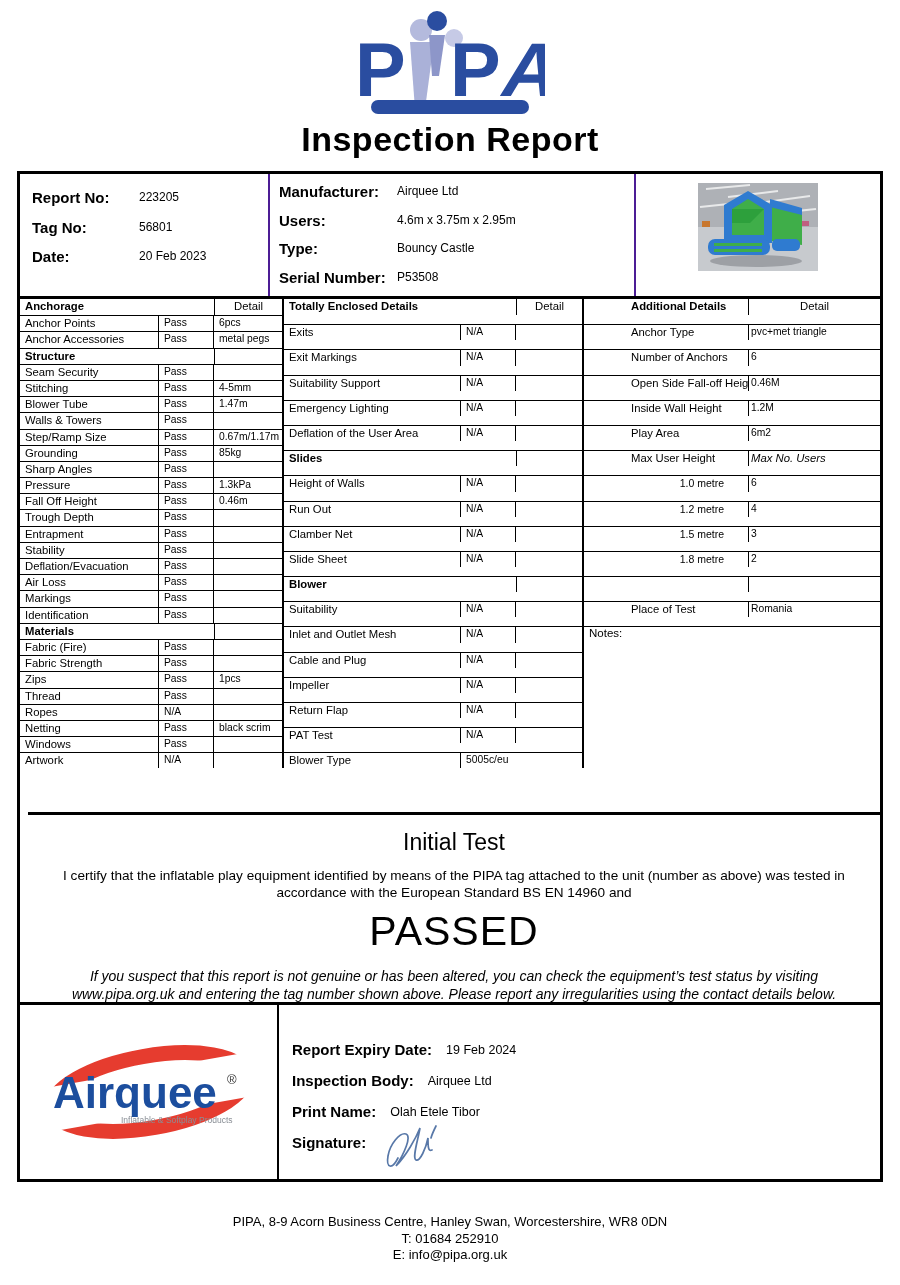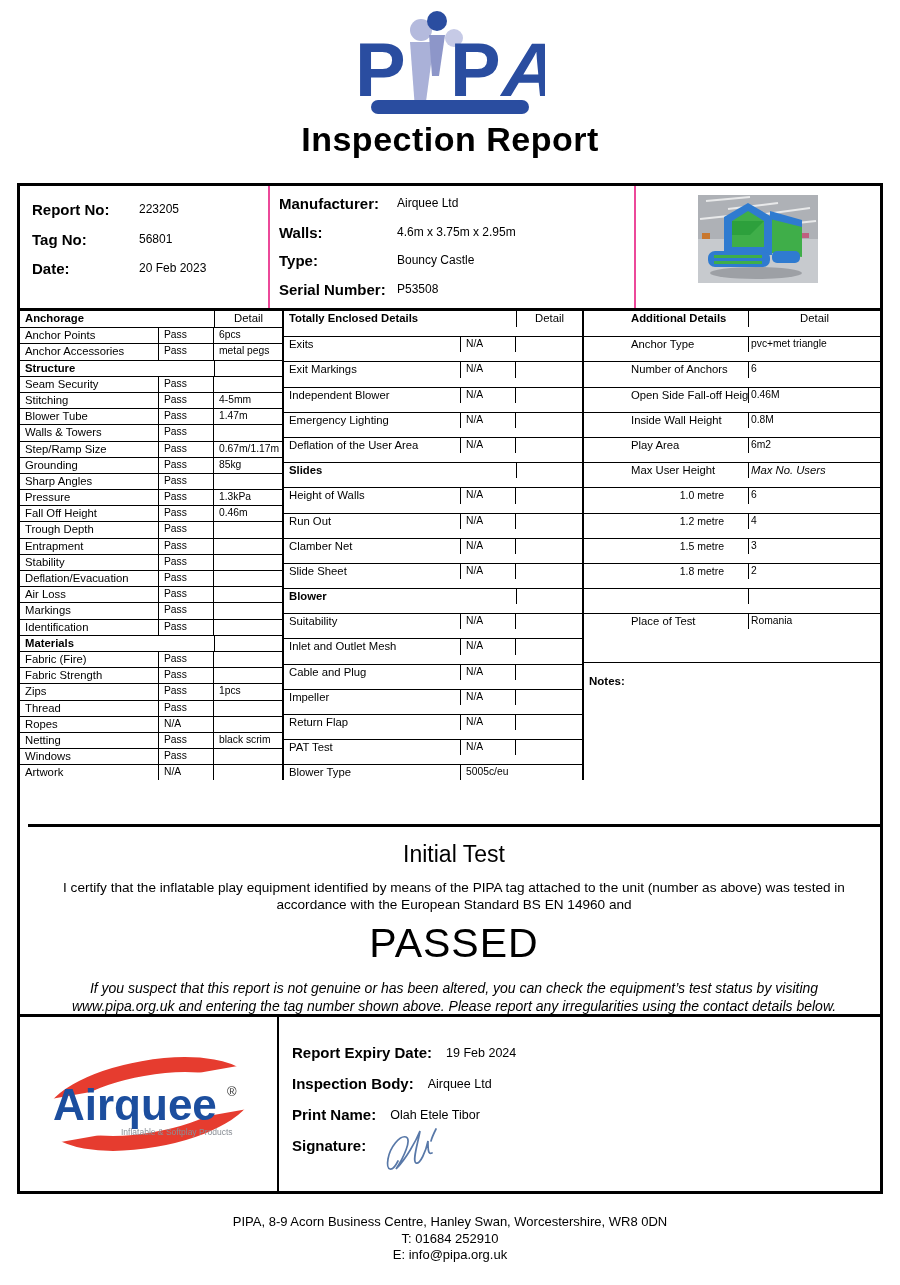--- a/index.html
+++ b/index.html
@@ -3,26 +3,26 @@
 <meta charset="utf-8">
 <style>
   html,body{margin:0;padding:0;background:#fff;}
   body{width:900px;height:1285px;position:relative;font-family:"Liberation Sans","DejaVu Sans",sans-serif;color:#000;}
 
   
   .logo-wrap{position:absolute;top:8px;left:0;width:900px;text-align:center;}
   .page-title{position:absolute;top:120px;left:0;width:900px;text-align:center;font-size:34px;font-weight:bold;letter-spacing:0.5px;}
 
   
-  .doc{position:absolute;left:17px;top:183px;width:866px;height:1011px;border:3px solid #000;box-sizing:border-box;background:#fff;}
+  .doc{position:absolute;left:17px;top:171px;width:866px;height:1011px;border:3px solid #000;box-sizing:border-box;background:#fff;}
 
   
   .sec-info{height:122px;box-sizing:border-box;display:grid;grid-template-columns:248px 366px 1fr;}
   .info-cell{box-sizing:border-box;overflow:hidden;}
-  .info-cell.mid,.info-cell.photo{border-left:2px solid #ec4899;}
+  .info-cell.mid,.info-cell.photo{border-left:2px solid #4c1d95;}
   .info-cell.left{padding:15px 0 0 12px;}
   .info-cell.mid{padding:9px 0 0 9px;}
   .info-row-l{height:29.5px;}
   .info-row-m{height:28.5px;}
   .info-label{display:inline-block;font-weight:bold;font-size:15px;vertical-align:top;}
   .info-cell.left .info-label{width:107px;}
   .info-cell.mid .info-label{width:118px;}
   .info-value{font-size:12px;vertical-align:top;position:relative;top:1px;}
   .info-cell.photo{display:flex;align-items:flex-start;justify-content:center;padding-top:9px;}
 
@@ -37,33 +37,33 @@
   .td{box-sizing:border-box;padding:0 0 0 5px;border-left:1px solid #000;white-space:nowrap;overflow:hidden;}
   .td:first-child{border-left:none;}
   .td.bold{font-weight:bold;}
   .td.small{font-size:10.3px;}
   .col-a .w-l{width:138px;} .col-a .w-s{width:55px;} .col-a .w-d{flex:1;} .col-a .w-sec{width:194px;}
   .col-b .w-l{width:176px;} .col-b .w-s{width:55px;} .col-b .w-d{flex:1;} .col-b .w-sec{width:232px;} .col-b .w-m{flex:1;}
   .col-c .w-l{width:164px;padding-left:47px;} .col-c .w-v{flex:1;padding:0 2px;}
   .w-hd{flex:1;text-align:center;padding:0;}
   .ital{font-style:italic;}
   .mright{text-align:right;padding-right:24px;font-size:10.5px;}
-  .notes-box{flex:1 1 auto;border-top:1px solid #000;box-sizing:border-box;padding:12px 0 0 5px;font-weight:bold;font-size:11.5px;margin-top:24px;}
+  .notes-box{flex:1 1 auto;border-top:1px solid #000;box-sizing:border-box;padding:0 0 0 5px;font-weight:normal;font-size:11.5px;}
 
   
   .sec-initial{border-top:3px solid #000;height:190px;box-sizing:border-box;text-align:center;overflow:hidden;margin-left:8px;}
   .it-head{font-size:23px;font-weight:400;margin-top:14px;}
   .it-cert{font-size:13.6px;width:852px;margin:11px auto 0 auto;line-height:17px;}
   .it-pass{font-size:41px;font-weight:400;margin-top:7px;letter-spacing:1px;}
   .it-note{font-size:14px;font-style:italic;width:830px;margin:13px auto 0 auto;line-height:17.5px;}
 
   
   .sec-bottom{border-top:3px solid #000;height:177px;box-sizing:border-box;display:grid;grid-template-columns:259px 1fr;}
   .brand-cell{border-right:2px solid #000;box-sizing:border-box;display:flex;align-items:center;justify-content:center;}
-  .sig-cell{padding:27px 0 0 13px;box-sizing:border-box;}
+  .sig-cell{padding:27px 0 0 13px;box-sizing:border-box;margin-top:9px;}
   .fld{height:31px;position:relative;}
   .fld-label{font-weight:bold;font-size:15px;}
   .fld-value{font-size:12.5px;margin-left:14px;position:relative;top:-1px;}
   .sig-svg{position:absolute;left:92px;top:-16px;}
 
   
   .footer{position:absolute;top:1214px;left:0;width:900px;text-align:center;font-size:13px;line-height:16.5px;}
 </style>
 </head>
 <body>
@@ -91,21 +91,21 @@
 <div class="doc">
 
   <div class="sec-info">
     <div class="info-cell left" id="info-left">
         <div class="info-row-l"><span class="info-label">Report No:</span><span class="info-value">223205</span></div>
         <div class="info-row-l"><span class="info-label">Tag No:</span><span class="info-value">56801</span></div>
         <div class="info-row-l"><span class="info-label">Date:</span><span class="info-value">20 Feb 2023</span></div>
       </div>
     <div class="info-cell mid" id="info-mid">
         <div class="info-row-m"><span class="info-label">Manufacturer:</span><span class="info-value">Airquee Ltd</span></div>
-        <div class="info-row-m"><span class="info-label">Walls:</span><span class="info-value">4.6m x 3.75m x 2.95m</span></div>
+        <div class="info-row-m"><span class="info-label">Users:</span><span class="info-value">4.6m x 3.75m x 2.95m</span></div>
         <div class="info-row-m"><span class="info-label">Type:</span><span class="info-value">Bouncy Castle</span></div>
         <div class="info-row-m"><span class="info-label">Serial Number:</span><span class="info-value">P53508</span></div>
       </div>
     <div class="info-cell photo">
       <svg width="120" height="88" viewBox="0 0 120 88">
         <rect x="0" y="0" width="120" height="44" fill="#aeb1b6"></rect>
         <rect x="0" y="44" width="120" height="44" fill="#c7cace"></rect>
         <g stroke="#e8e9ea" stroke-width="2">
           <line x1="8" y1="6" x2="52" y2="2"></line>
             <line x1="30" y1="14" x2="80" y2="8"></line>
@@ -289,21 +289,21 @@
             <div class="td w-l">Exits</div>
             <div class="td w-s small">N/A</div>
             <div class="td w-d small"></div>
           </div>
           <div class="tr">
             <div class="td w-l">Exit Markings</div>
             <div class="td w-s small">N/A</div>
             <div class="td w-d small"></div>
           </div>
           <div class="tr">
-            <div class="td w-l">Independent Blower</div>
+            <div class="td w-l">Suitability Support</div>
             <div class="td w-s small">N/A</div>
             <div class="td w-d small"></div>
           </div>
           <div class="tr">
             <div class="td w-l">Emergency Lighting</div>
             <div class="td w-s small">N/A</div>
             <div class="td w-d small"></div>
           </div>
           <div class="tr">
             <div class="td w-l">Deflation of the User Area</div>
@@ -390,21 +390,21 @@
           <div class="tr">
             <div class="td w-l">Number of Anchors</div>
             <div class="td w-v small">6</div>
           </div>
           <div class="tr">
             <div class="td w-l">Open Side Fall-off Height</div>
             <div class="td w-v small">0.46M</div>
           </div>
           <div class="tr">
             <div class="td w-l">Inside Wall Height</div>
-            <div class="td w-v small">0.8M</div>
+            <div class="td w-v small">1.2M</div>
           </div>
           <div class="tr">
             <div class="td w-l">Play Area</div>
             <div class="td w-v small">6m2</div>
           </div>
           <div class="tr">
             <div class="td w-l">Max User Height</div>
             <div class="td w-v ital">Max No. Users</div>
           </div>
           <div class="tr">

